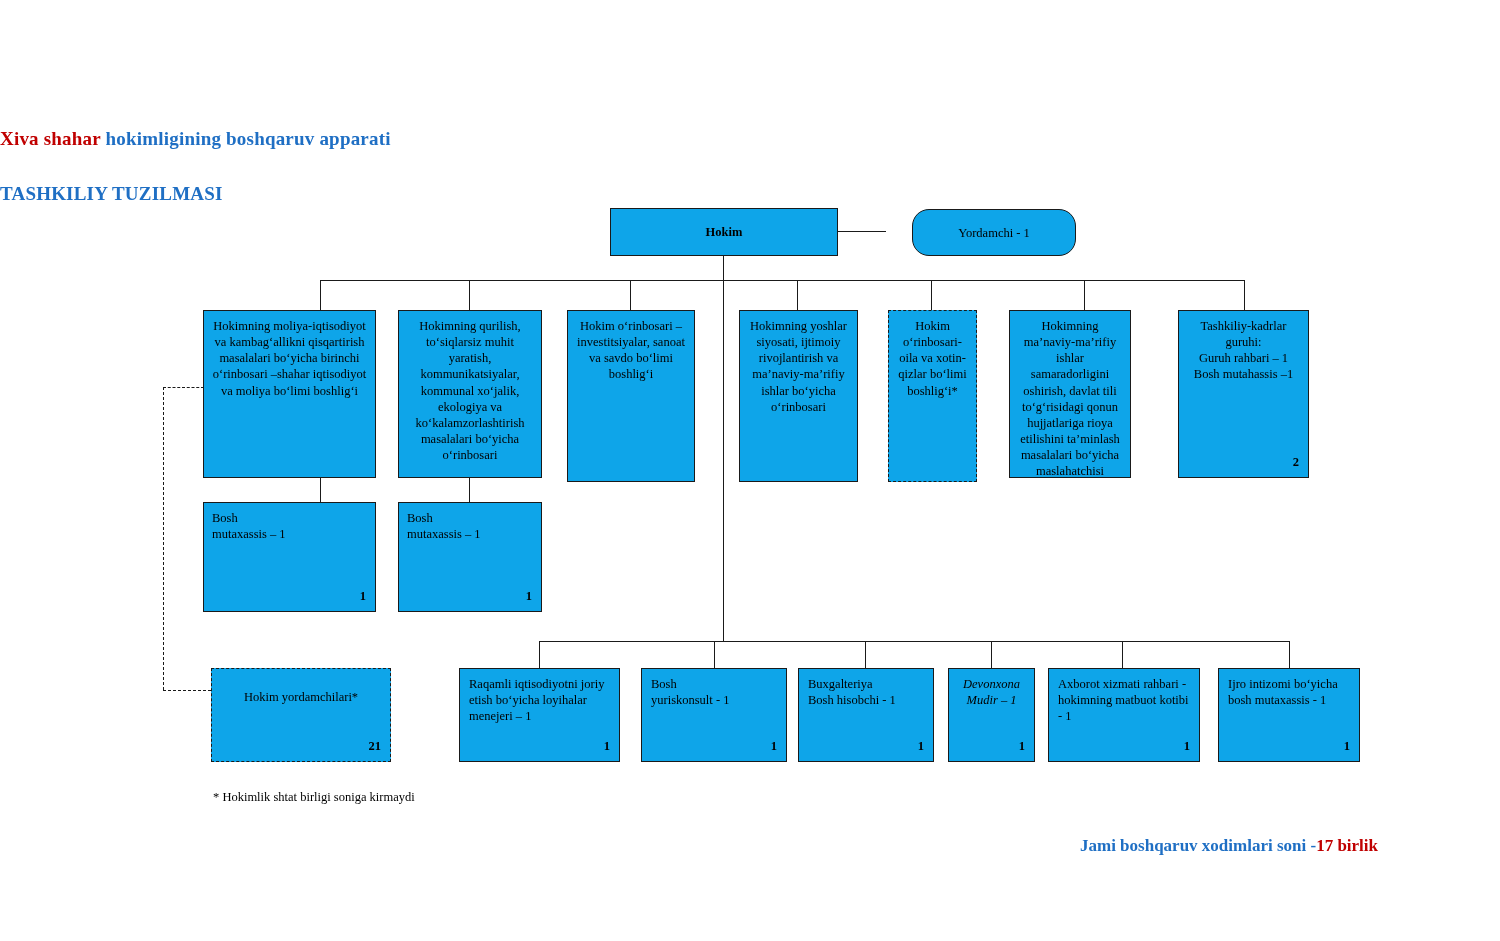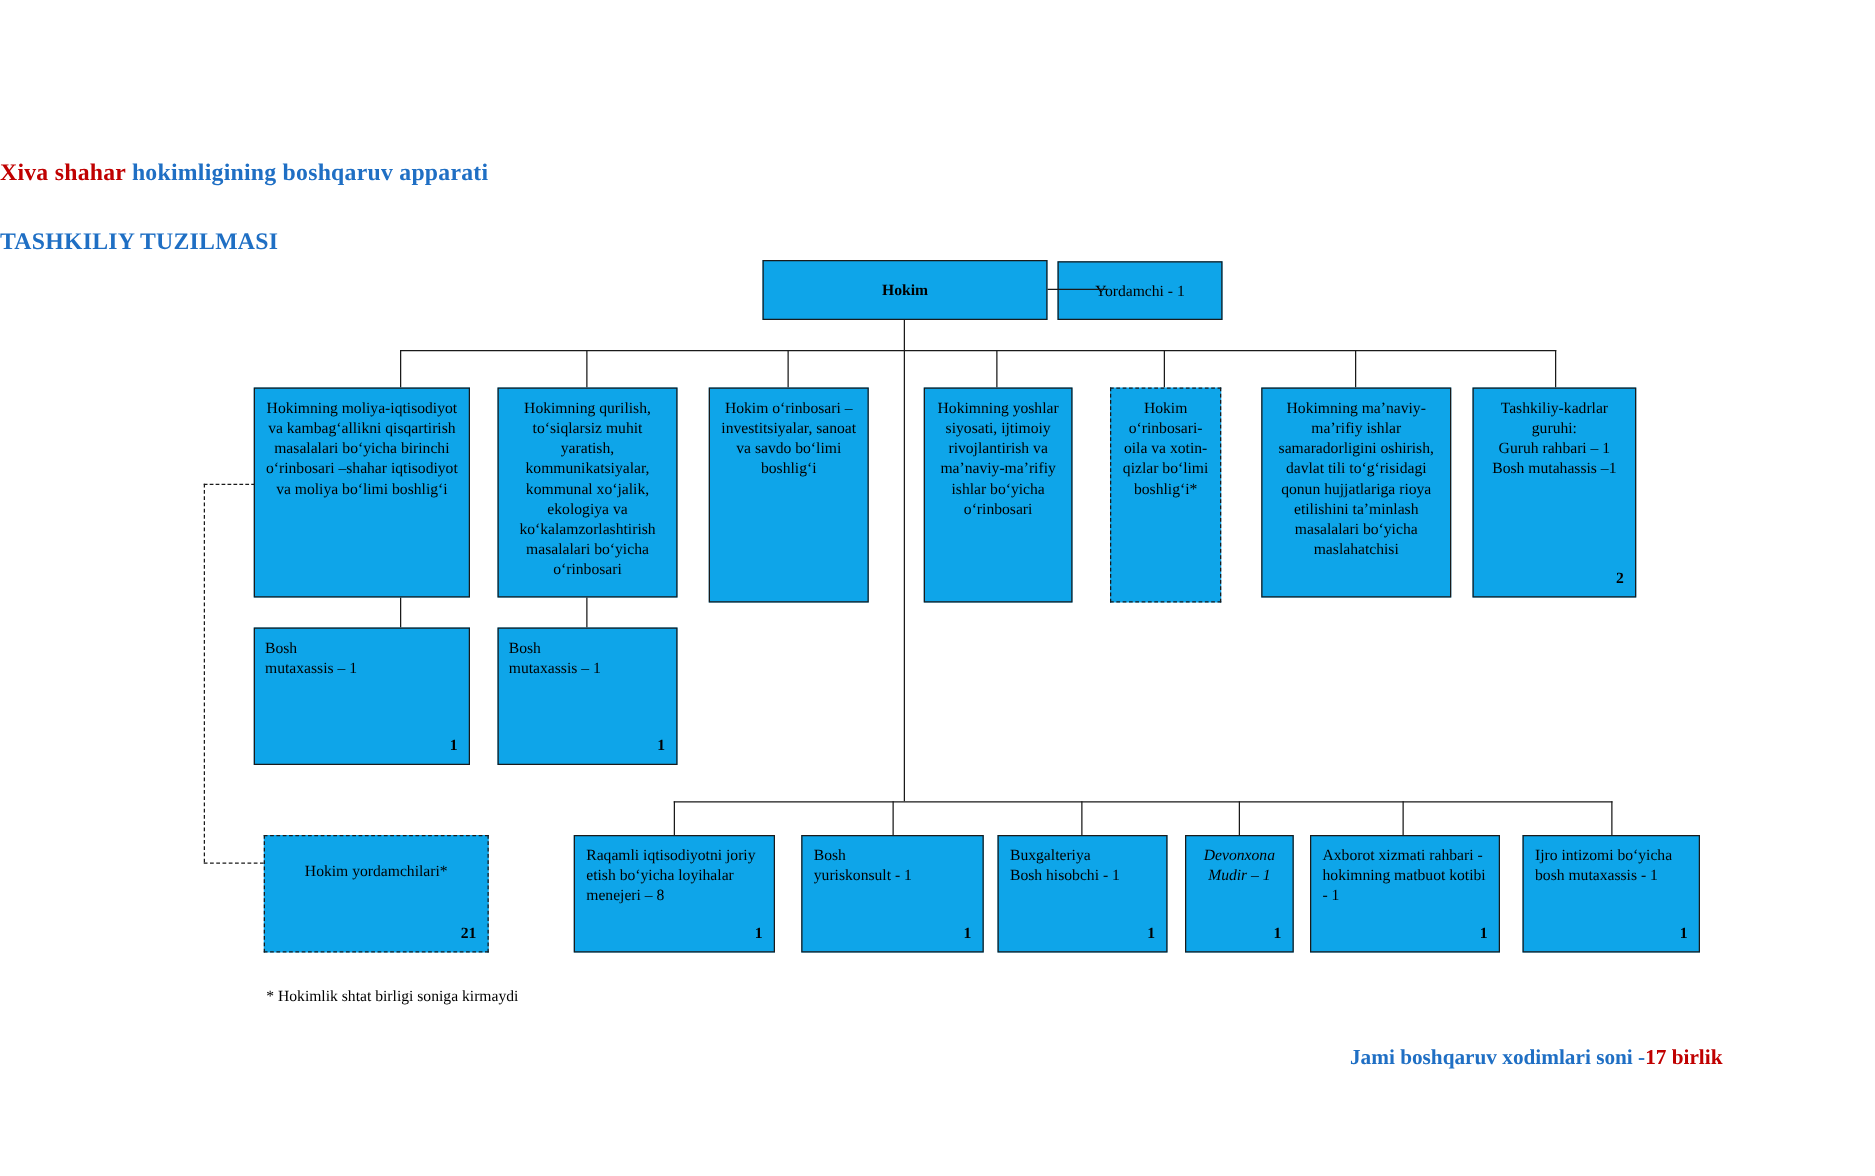--- a/index.html
+++ b/index.html
@@ -89,21 +89,21 @@
 
   <div class="title title-line1">
     <span class="t-red">Xiva shahar</span><span class="t-blue"> hokimligining boshqaruv apparati</span>
   </div>
   <div class="title title-line2 t-blue">TASHKILIY TUZILMASI</div>
 
   <div class="box center bold" style="left:610px;top:208px;width:228px;height:48px;">
     <div class="inner" style="top:15px;">Hokim</div>
   </div>
 
-  <div class="box center" style="left:846px;top:209px;width:132px;height:47px;">
+  <div class="box center" style="left:912px;top:209px;width:164px;height:47px;border-radius:17px;">
     <div class="inner" style="top:15px;">Yordamchi - 1</div>
   </div>
 
   <div class="line hline" style="left:838px;top:231px;width:48px;"></div>
 
   <div class="line vline" style="left:723px;top:256px;height:385px;"></div>
 
   <div class="line hline" style="left:320px;top:280px;width:925px;"></div>
 
   <div class="line vline" style="left:320px;top:280px;height:30px;"></div>
@@ -127,21 +127,21 @@
   </div>
 
   <div class="box center" style="left:739px;top:310px;width:119px;height:172px;">
     <div class="inner">Hokimning yoshlar siyosati, ijtimoiy rivojlantirish va ma’naviy-ma’rifiy ishlar bo‘yicha o‘rinbosari</div>
   </div>
 
   <div class="box center dashed" style="left:888px;top:310px;width:89px;height:172px;">
     <div class="inner">Hokim o‘rinbosari-oila va xotin-qizlar bo‘limi boshlig‘i*</div>
   </div>
 
-  <div class="box center" style="left:1009px;top:310px;width:152px;height:168px;">
+  <div class="box center" style="left:1009px;top:310px;width:122px;height:168px;">
     <div class="inner">Hokimning ma’naviy-ma’rifiy ishlar samaradorligini oshirish, davlat tili to‘g‘risidagi qonun hujjatlariga rioya etilishini ta’minlash masalalari bo‘yicha maslahatchisi</div>
   </div>
 
   <div class="box center" style="left:1178px;top:310px;width:131px;height:168px;">
     <div class="inner" style="white-space:pre-line;">Tashkiliy-kadrlar guruhi:
 Guruh rahbari – 1
 Bosh mutahassis –1</div>
     <div class="count">2</div>
   </div>
 
@@ -172,21 +172,21 @@
   <div class="line hline" style="left:539px;top:641px;width:751px;"></div>
 
   <div class="line vline" style="left:539px;top:641px;height:27px;"></div>
   <div class="line vline" style="left:714px;top:641px;height:27px;"></div>
   <div class="line vline" style="left:865px;top:641px;height:27px;"></div>
   <div class="line vline" style="left:991px;top:641px;height:27px;"></div>
   <div class="line vline" style="left:1122px;top:641px;height:27px;"></div>
   <div class="line vline" style="left:1289px;top:641px;height:27px;"></div>
 
   <div class="box left" style="left:459px;top:668px;width:161px;height:94px;">
-    <div class="inner" style="left:9px;">Raqamli iqtisodiyotni joriy etish bo‘yicha loyihalar menejeri – 8</div>
+    <div class="inner" style="left:9px;">Raqamli iqtisodiyotni joriy etish bo‘yicha loyihalar menejeri – 1</div>
     <div class="count">1</div>
   </div>
 
   <div class="box left" style="left:641px;top:668px;width:146px;height:94px;">
     <div class="inner" style="left: 9px; white-space: pre-line;">Bosh
 yuriskonsult - 1</div>
     <div class="count">1</div>
   </div>
 
   <div class="box left" style="left:798px;top:668px;width:136px;height:94px;">

